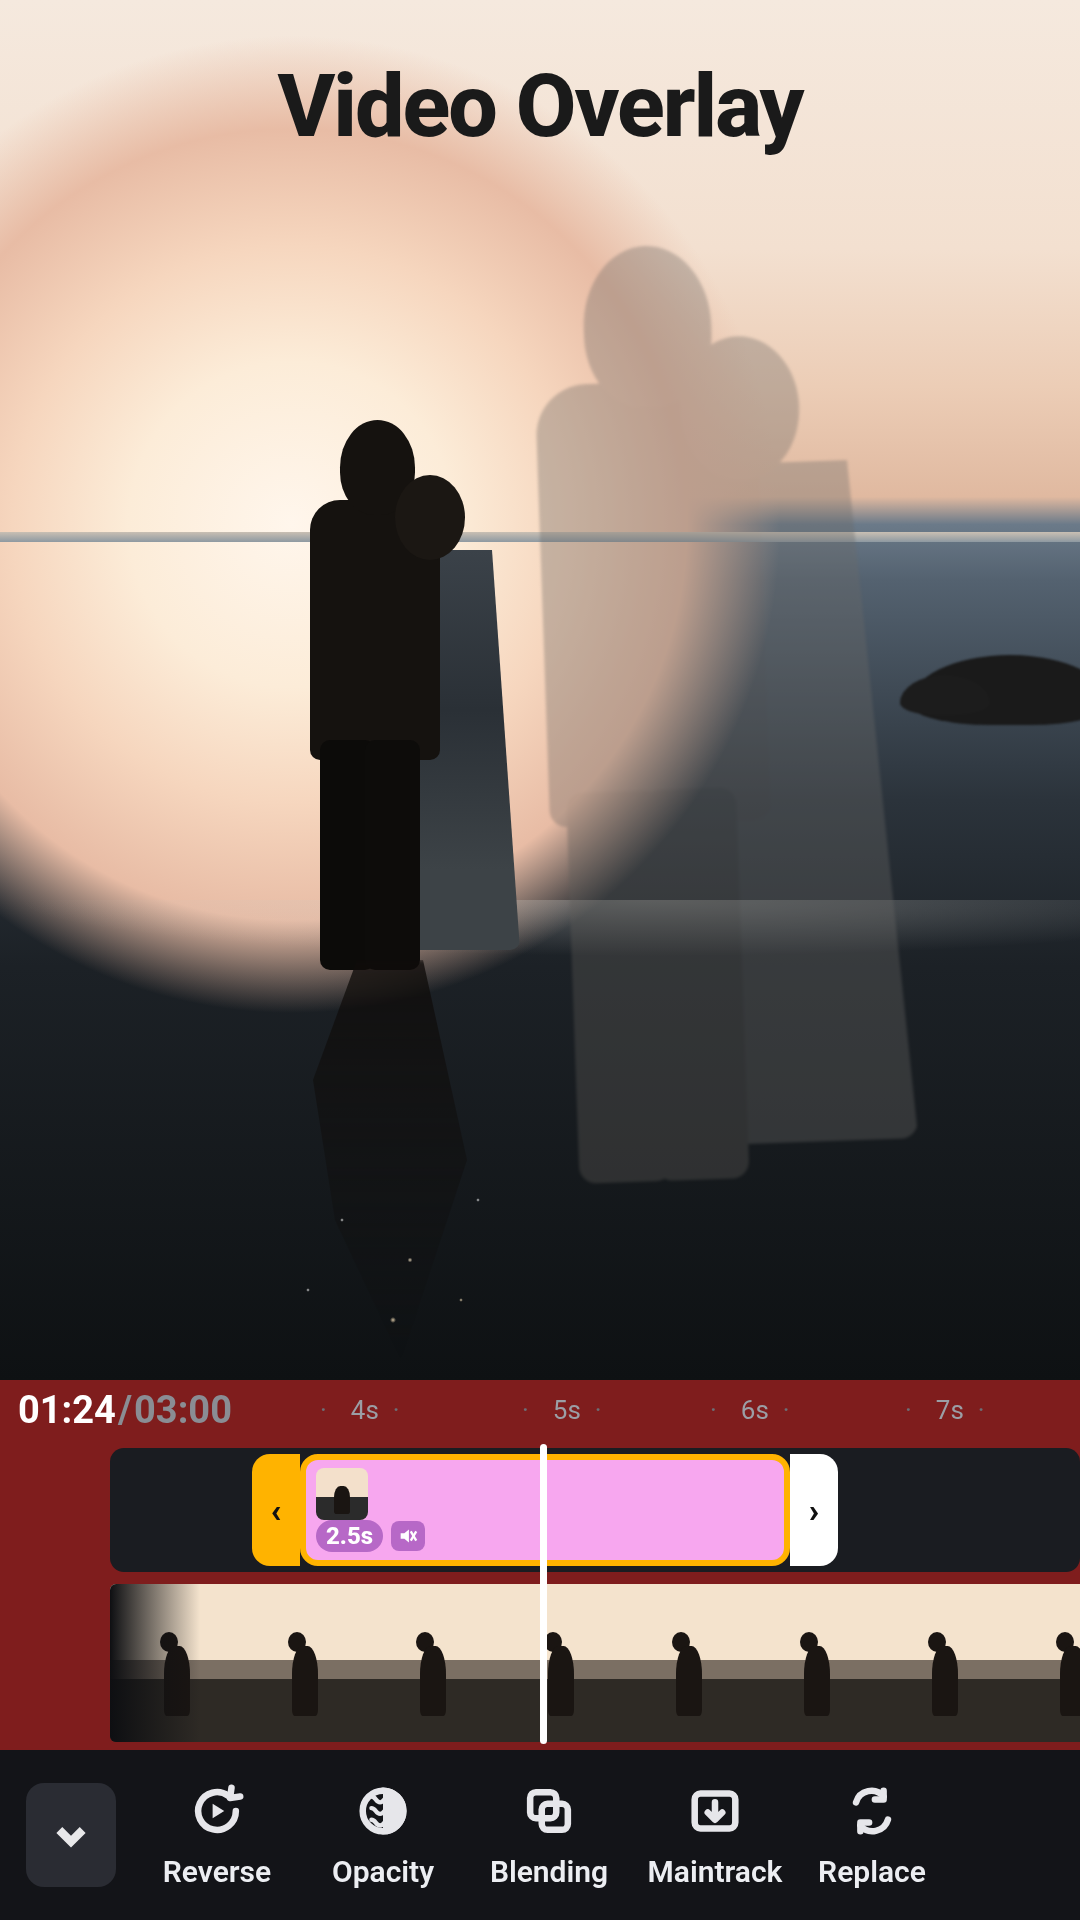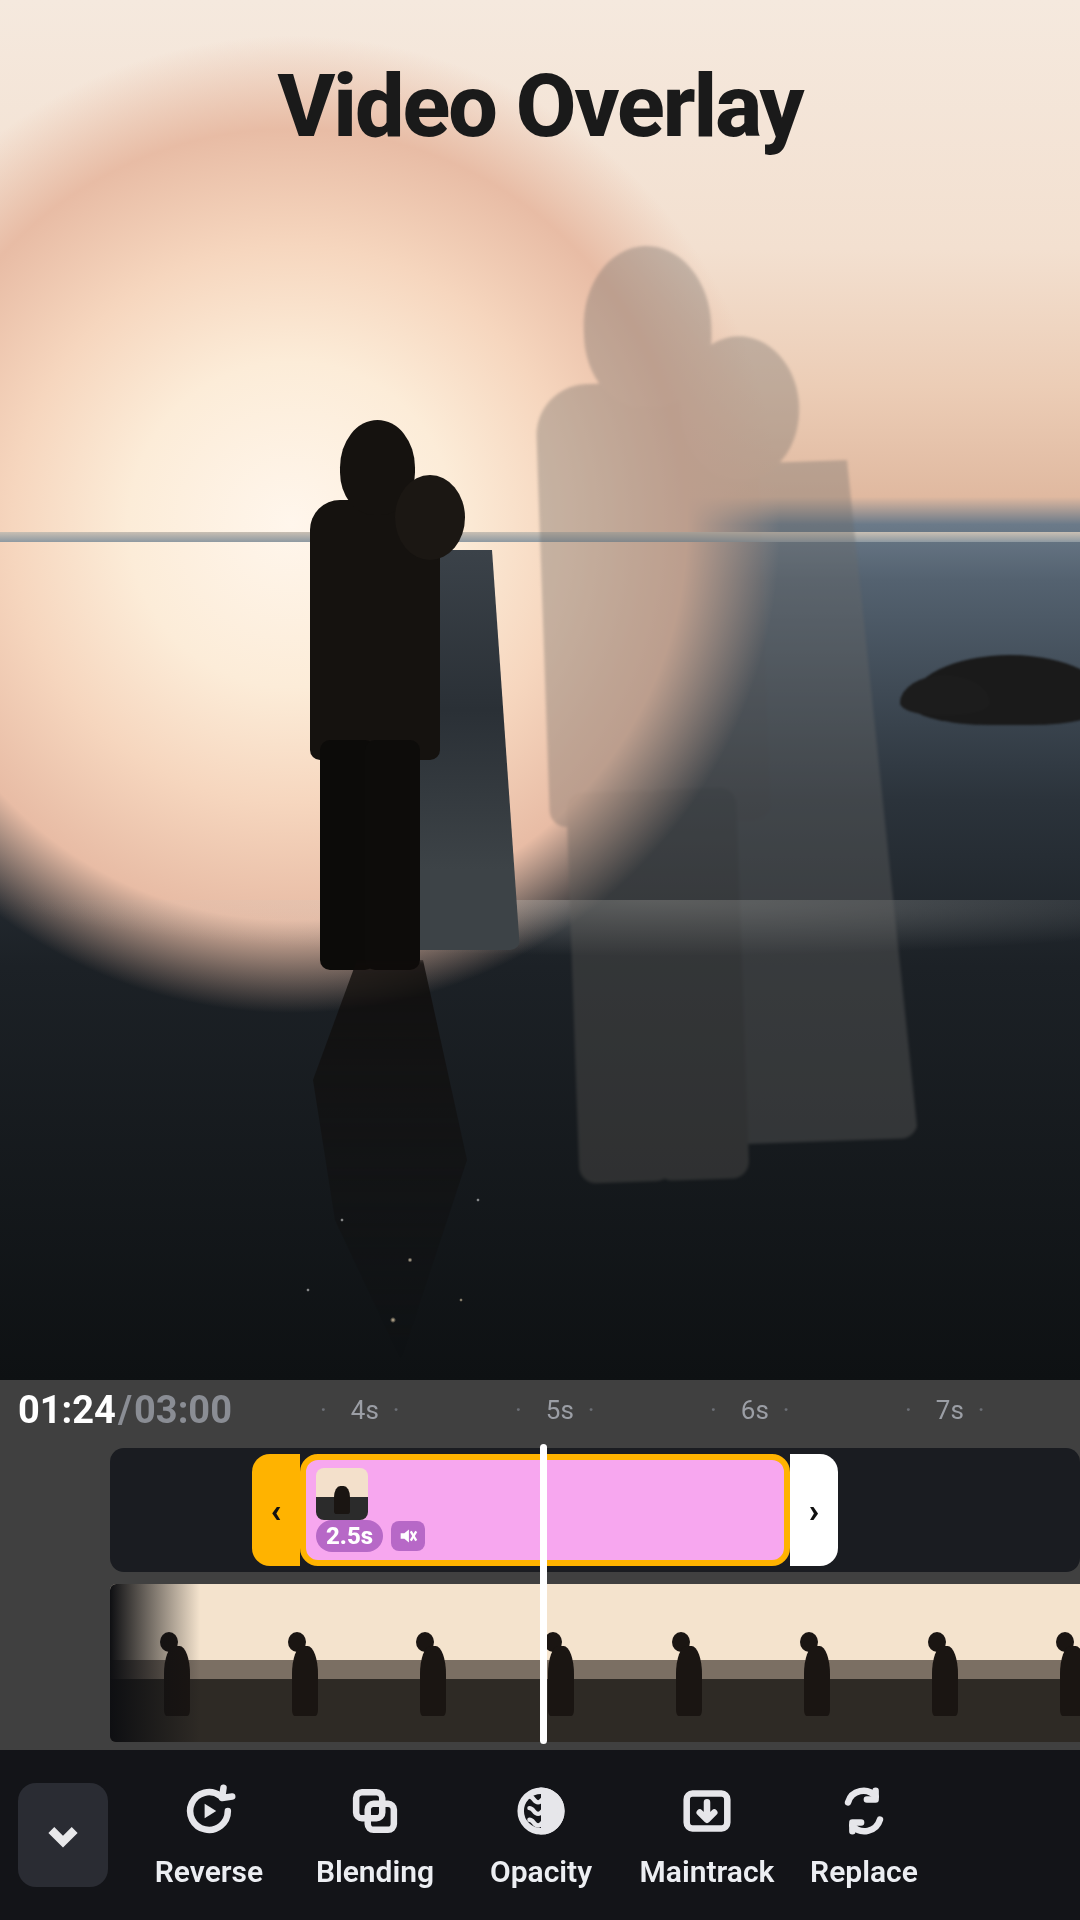--- a/index.html
+++ b/index.html
@@ -72,21 +72,21 @@
   .ghost .head-m { background: #6e6a66; }
   .ghost .head-f { background: #6e6a66; }
   .ghost .torso-m{ background: #6b6763; }
   .ghost .dress  { background: #6b6a68; }
   .ghost .legs-m,.ghost .legs-m2 { background: #605d59; }
 
   .title { position: absolute; top: 54px; left: 0; right: 0; text-align: center;
            font-size: 88px; font-weight: 800; letter-spacing: -2px; color: #1a1a1a; }
 
   
-  .panel { position: absolute; left: 0; right: 0; top: 1380px; bottom: 0; background: #404040; }
+  .panel { position: absolute; left: 0; right: 0; top: 1380px; bottom: 0; background: #7f1d1d; }
 
   
   .ruler { position: relative; height: 60px; display: flex; align-items: center; }
   .time  { padding-left: 18px; font-size: 38px; font-weight: 700; }
   .time .total { color: #8a8d94; font-weight: 700; }
   .time .sep   { color: #8a8d94; padding: 0 2px; }
   .ticks { position: absolute; left: 240px; right: 0; top: 0; bottom: 0; text-align: right; }
   .tick  { position: absolute; top: 50%; transform: translateY(-50%); color: #9b9ea5; font-size: 26px; }
   .tick::before, .tick::after { content: "·"; color: #6c6f76; letter-spacing: 10px; }
   .tick::before { margin-right: 14px; }
@@ -135,21 +135,21 @@
                   background:#1a1512; border-radius:50%; }
   .main-lane::before { content:""; position:absolute; left:0; top:0; bottom:0; width:90px;
                        background: linear-gradient(to right, #0e0f12, transparent); z-index:2; }
 
   
   .playhead { position: absolute; top: 64px; height: 300px; left: 540px; width: 7px;
               background: #fff; border-radius: 4px; z-index: 5; }
 
   
   .toolbar { position: absolute; left: 0; right: 0; bottom: 0; height: 170px;
-             display: flex; align-items: center; padding: 0 10px 0 4px; gap: 8px;
+             display: flex; align-items: center; padding: 0 10px 0 12px; gap: 8px;
              background: #131418; }
   .collapse-btn { width: 90px; height: 104px; background: #2a2c33; border-radius: 18px;
                   display:flex; align-items:center; justify-content:center; margin: 0 14px; }
   .collapse-btn svg { width: 40px; height: 40px; stroke:#e8e8ea; stroke-width:5; fill:none; }
   .tool { flex: 0 0 158px; display:flex; flex-direction:column; align-items:center; gap:14px; }
   .tool:last-child { flex: 0 0 140px; }
   .tool svg { width: 58px; height: 58px; stroke:#e6e6ea; stroke-width:4.5; fill:none; stroke-linecap:round; stroke-linejoin:round;}
   .tool-label { color:#eceef2; font-size:30px; font-weight:600; }
 
 </style>
@@ -185,21 +185,21 @@
 </div>
 
 <div class="panel">
 
   <div class="ruler">
     <div class="time">
       <span>01:24</span><span class="sep">/</span><span class="total">03:00</span>
     </div>
     <div class="ticks">
       <span class="tick" style="left:80px">4s</span>
-      <span class="tick" style="left:275px">5s</span>
+      <span class="tick" style="left:282px">5s</span>
       <span class="tick" style="left:470px">6s</span>
       <span class="tick" style="left:665px">7s</span>
     </div>
   </div>
 
   <div class="playhead"></div>
 
   <div class="tracks">
 
     <div class="track-row">
@@ -266,36 +266,36 @@
       <svg viewBox="0 0 40 40">
         <path d="M33 20a13 13 0 1 1-5.2-10.4"></path>
           <path d="M30 4l-1 7 7-1"></path>
         <path d="M17 15l8 5-8 5z" fill="#e6e6ea" stroke="none"></path>
       </svg>
       <span class="tool-label">Reverse</span>
     </div>
 
     <div class="tool">
       <svg viewBox="0 0 40 40">
-        <rect x="7" y="7" width="18" height="18" rx="4"></rect>
-        <rect x="15" y="15" width="18" height="18" rx="4"></rect>
-      </svg>
-      <span class="tool-label">Blending</span>
-    </div>
-
-    <div class="tool">
-      <svg viewBox="0 0 40 40">
         <circle cx="20" cy="20" r="14"></circle>
         <path d="M20 6a14 14 0 0 1 0 28z" fill="#e6e6ea" stroke="none"></path>
         <path d="M20 6a14 14 0 0 1 0 28"></path>
         <path d="M12 10c3 0 3 4 6 4s3-4 6-4M12 18c3 0 3 4 6 4s3-4 6-4M12 26c3 0 3 4 6 4s3-4 6-4" stroke-width="3"></path>
       </svg>
       <span class="tool-label">Opacity</span>
     </div>
 
+    <div class="tool">
+      <svg viewBox="0 0 40 40">
+        <rect x="7" y="7" width="18" height="18" rx="4"></rect>
+        <rect x="15" y="15" width="18" height="18" rx="4"></rect>
+      </svg>
+      <span class="tool-label">Blending</span>
+    </div>
+
 
     <div class="tool">
       <svg viewBox="0 0 40 40">
         <rect x="6" y="8" width="28" height="24" rx="4"></rect>
         <path d="M20 14v10M15 21l5 5 5-5"></path>
       </svg>
       <span class="tool-label">Maintrack</span>
     </div>
 
     <div class="tool">

